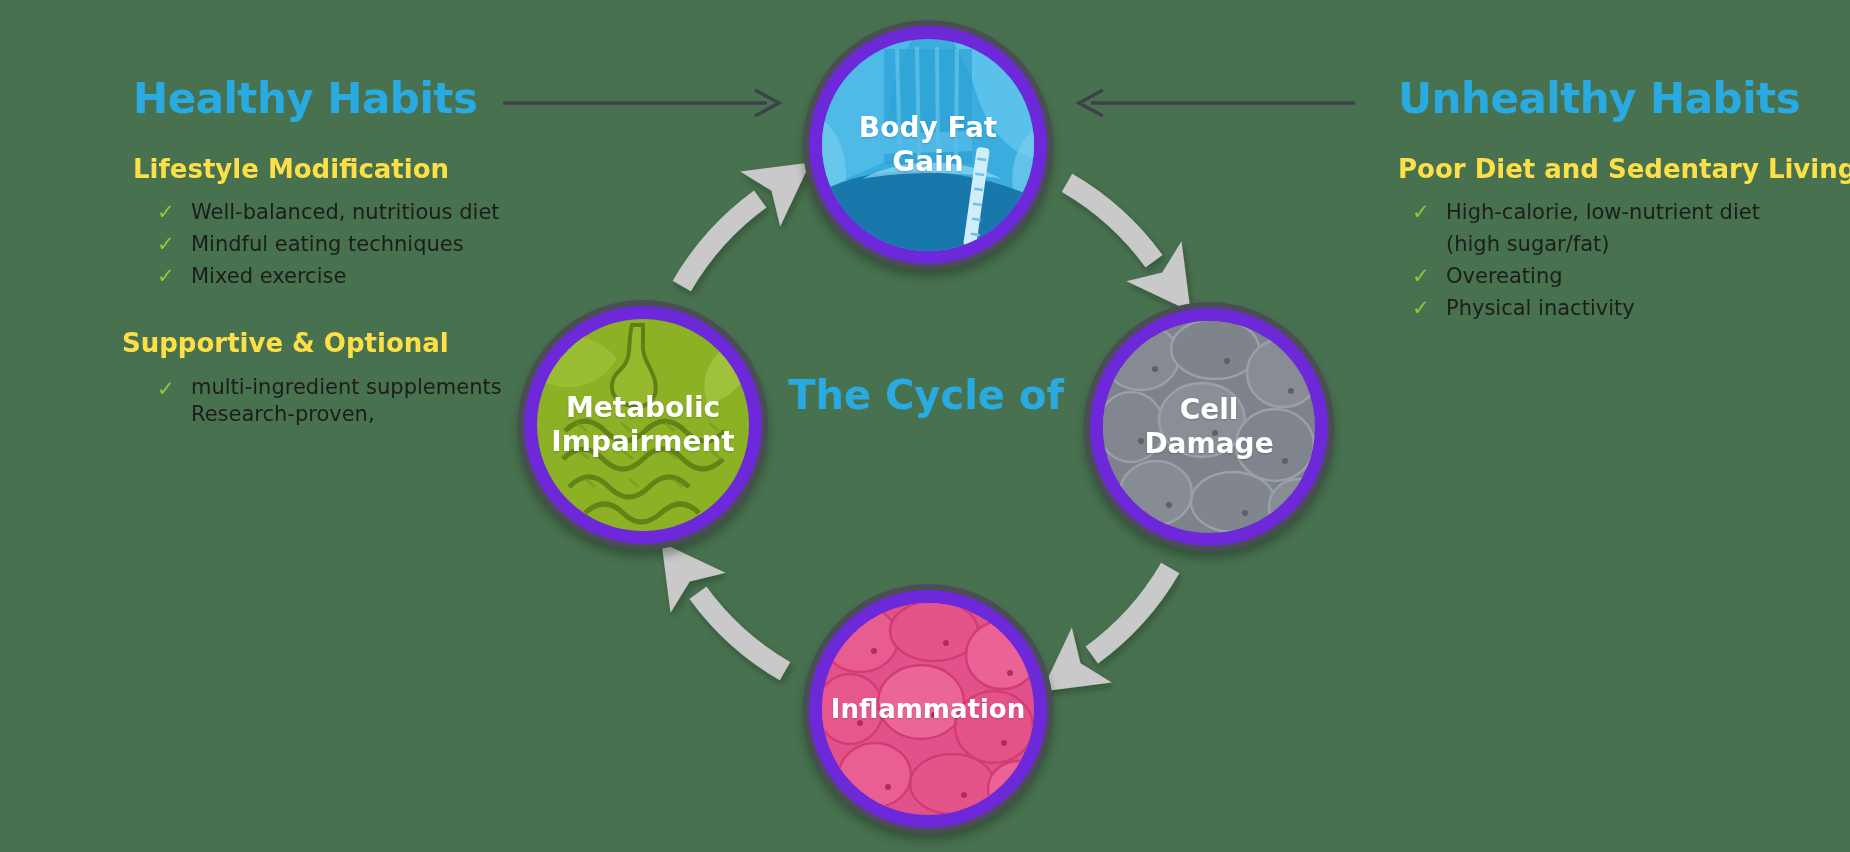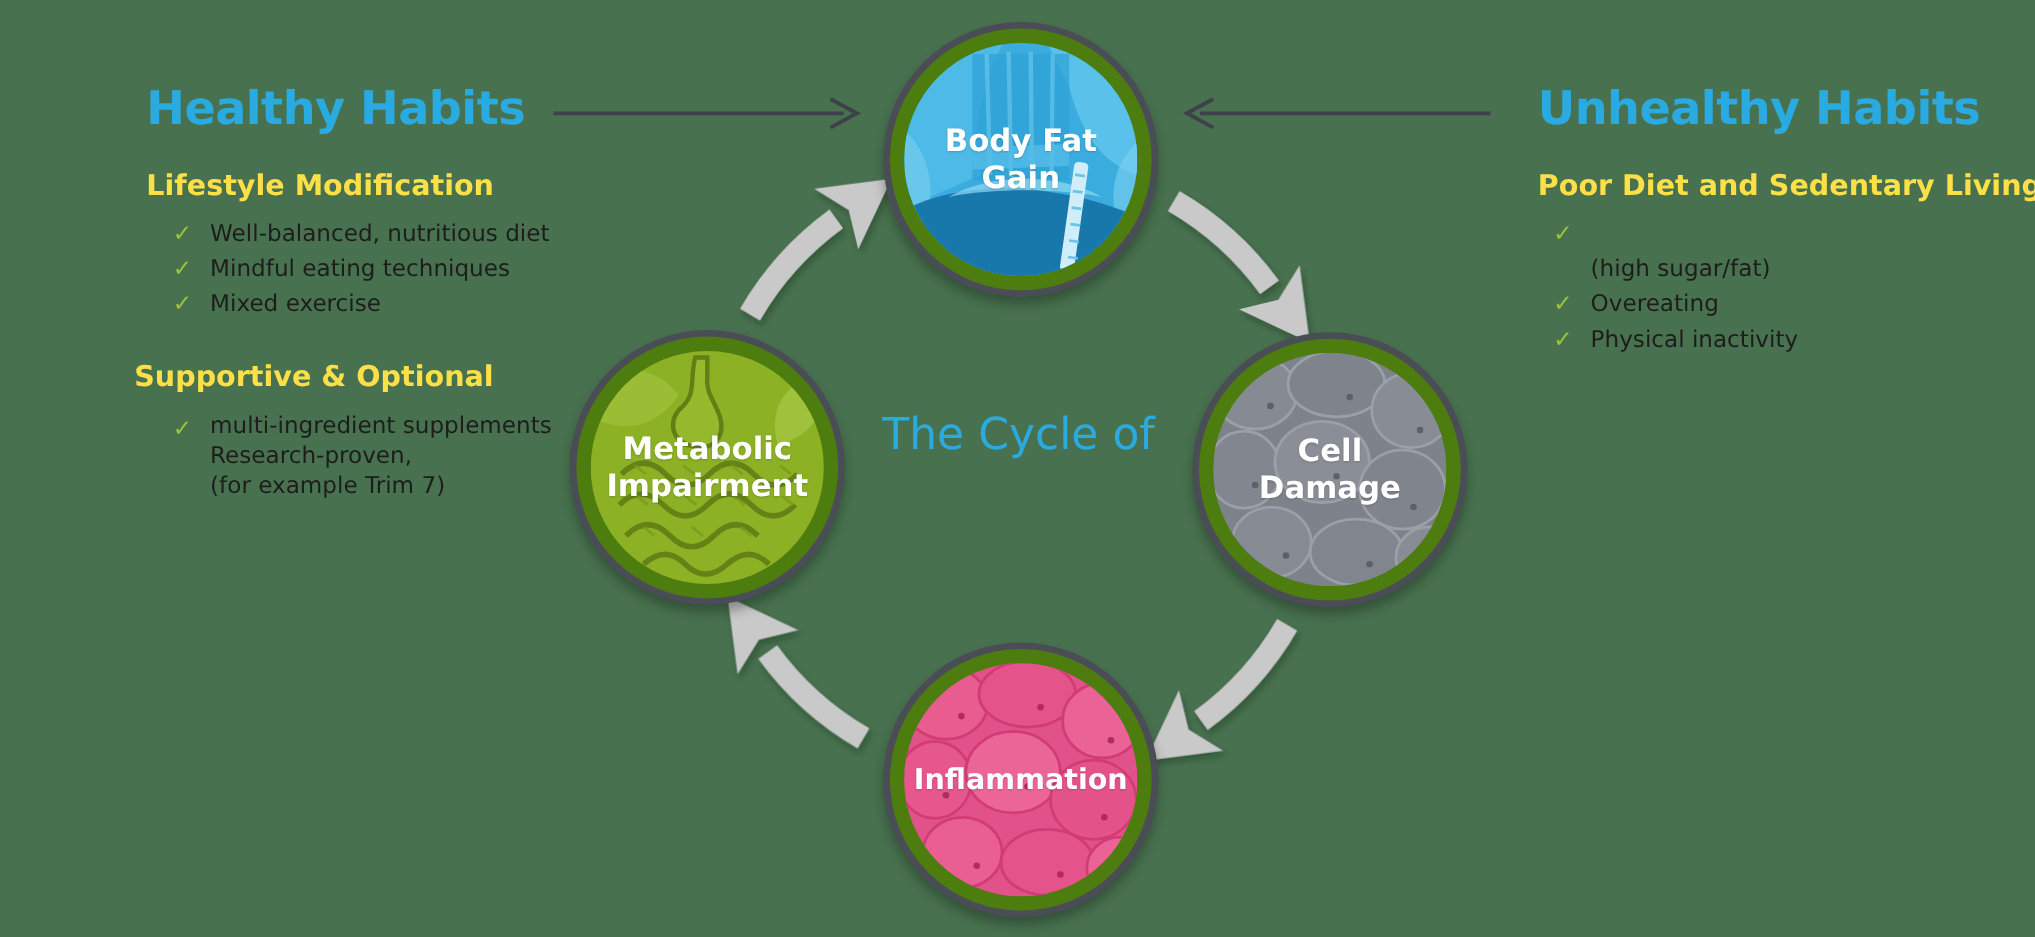--- a/index.html
+++ b/index.html
@@ -15,24 +15,24 @@
   .checklist{position:absolute;z-index:2;color:#1d1d1b;font-size:21px;}
   .checklist .row{display:flex;align-items:flex-start;height:32px;line-height:30px;white-space:nowrap;}
   .checklist .row.multi{height:auto;}
   .check{color:#9dc53c;font-weight:bold;font-size:21px;width:34px;flex:0 0 34px;line-height:30px;}
   .check-spacer{width:34px;flex:0 0 34px;}
   .multi-lines{line-height:27px;}
   .multi-lines div{white-space:nowrap;}
 
   
   .center-title{position:absolute;left:700px;top:372px;width:452px;text-align:center;
-    font-size:40px;font-weight:normal;color:#29abe2;line-height:47px;z-index:2;white-space:nowrap;}
-
-  
-  .node{position:absolute;width:250px;height:250px;border-radius:50%;background:#4d7c0f;
+    font-size:40px;font-weight:bold;color:#29abe2;line-height:47px;z-index:2;white-space:nowrap;}
+
+  
+  .node{position:absolute;width:250px;height:250px;border-radius:50%;background:#6d28d9;
     border:6px solid #4b4d56;box-sizing:border-box;box-shadow:0 7px 10px rgba(15,30,18,.35);z-index:2;}
   .node-img{position:absolute;left:13px;top:13px;right:13px;bottom:13px;border-radius:50%;overflow:hidden;}
   .node-img svg{display:block;width:100%;height:100%;}
   .node-label{position:absolute;left:0;top:0;width:100%;height:100%;display:flex;flex-direction:column;
     align-items:center;justify-content:center;text-align:center;color:#fff;font-weight:bold;
     font-size:28px;line-height:34px;z-index:3;text-shadow:0 1px 2px rgba(0,0,0,.18);}
   .node-label span:empty{display:none;}
   .node-label.single{font-size:26px;}
 </style>
 </head>
@@ -96,32 +96,32 @@
   </div>
 
   <div class="section-title" style="left:122px;top:328px;">Supportive &amp; Optional</div>
 
   <div class="checklist" style="left:157px;top:374px;">
     <div class="row multi">
       <span class="check">✓</span>
       <div class="multi-lines">
         <div>multi-ingredient supplements</div>
         <div>Research-proven,</div>
-        <div>(for example Trim 7)</div>
       </div>
     </div>
   </div>
 
   <div class="panel-heading" style="left:1398px;top:74px;">Unhealthy Habits</div>
 
   <div class="section-title" style="left:1398px;top:154px;">Poor Diet and Sedentary Living</div>
 
   <div class="checklist" style="left:1412px;top:197px;">
     <div class="row">
       <span class="check">✓</span>
+      <span>High-calorie, low-nutrient diet</span>
     </div>
     <div class="row">
       <span class="check-spacer"></span>
       <span>(high sugar/fat)</span>
     </div>
     <div class="row">
       <span class="check">✓</span>
       <span>Overeating</span>
     </div>
     <div class="row">

